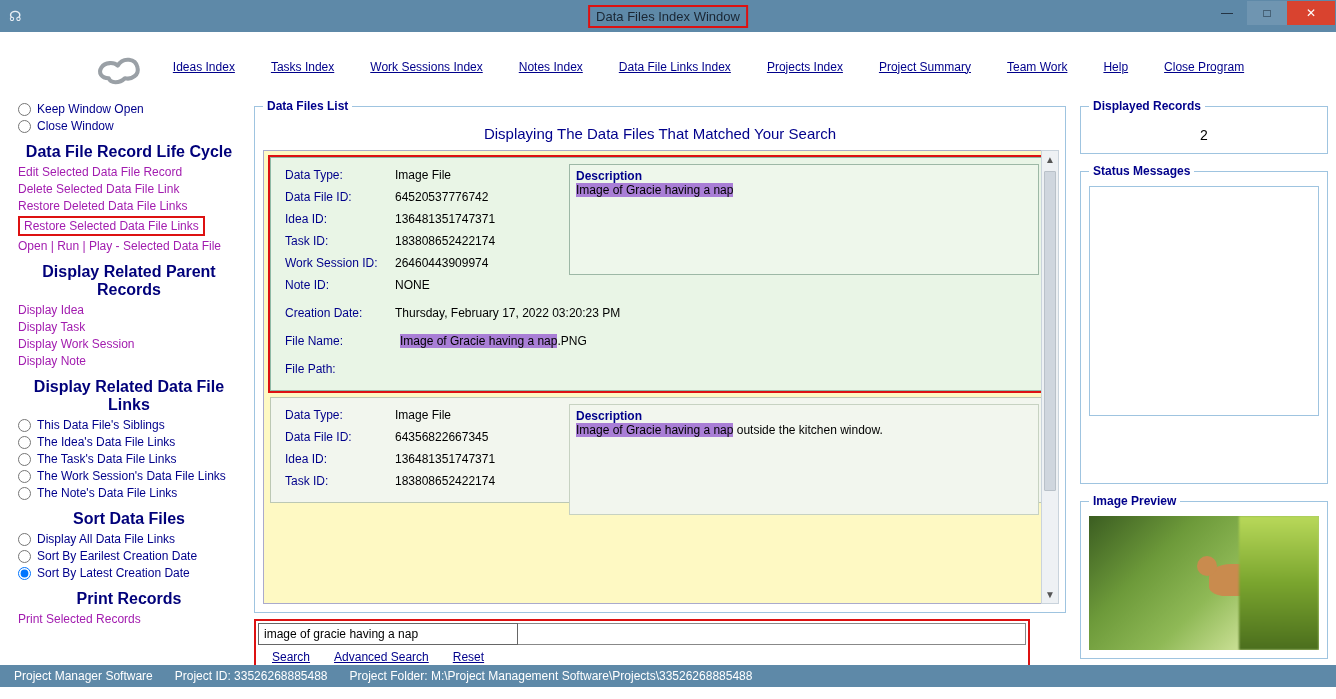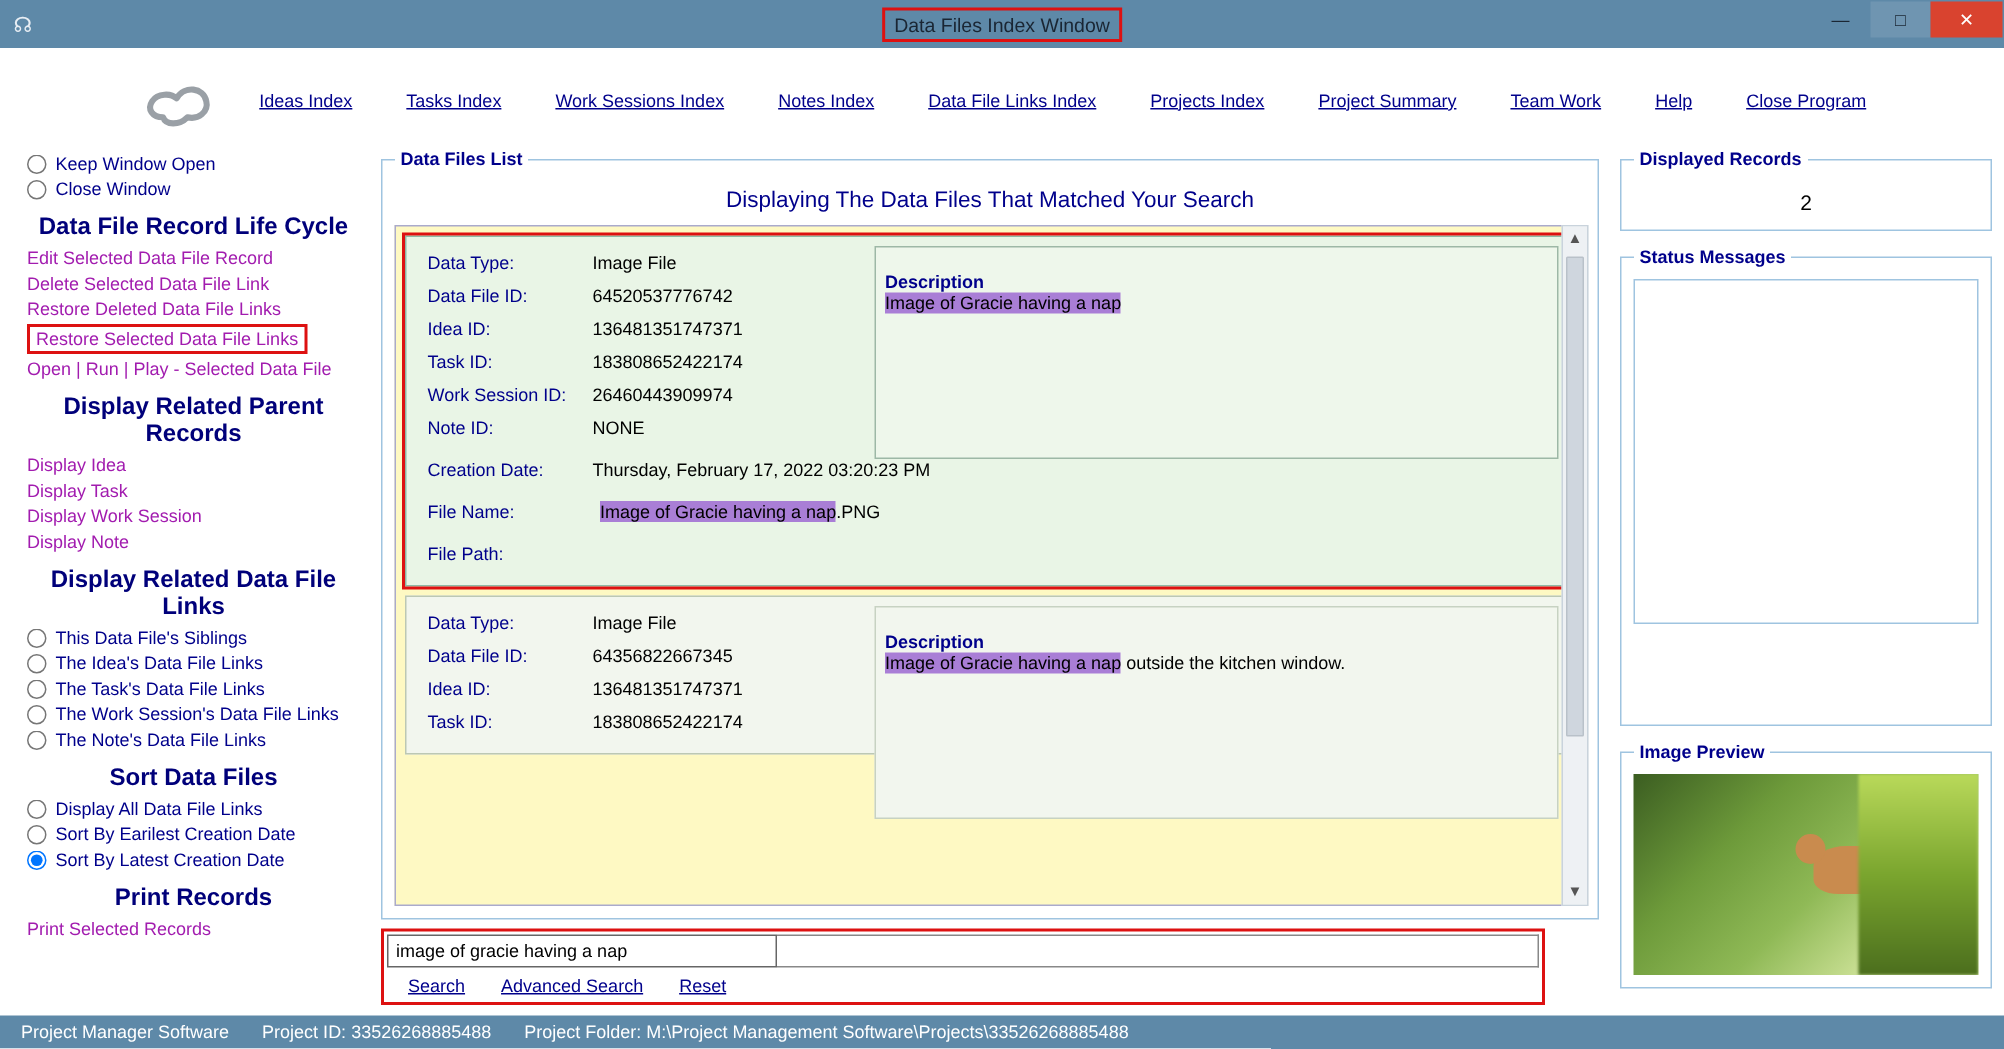--- a/index.html
+++ b/index.html
@@ -34,21 +34,21 @@
   .list-title { text-align: center; font-size: 15px; color: #00008B; margin: 4px 0 8px; }
   .scroll-wrap { position: relative; }
   .records { border: 1px solid #aac; background: #fef9c3; padding: 0; height: 454px; overflow: hidden; }
   .record { background: #e9f5e6; border: 1px solid #8db9a5; margin: 6px; padding: 10px 14px 14px; position: relative; }
   .record.rec2 { background: #f2f6ee; border-color: #bcc8b4; }
   .record.selected-outline { outline: 2.5px solid #d11; }
   .kv-col { display: flex; flex-direction: column; gap: 8px; }
   .kv { display: flex; gap: 12px; font-size: 12px; color: #00008B; }
   .kv .k { width: 98px; flex-shrink: 0; }
   .kv .v { color: #000; }
-  .desc-box { position: absolute; left: 312px; top: 6px; right: 10px; height: 142px; border: 1px solid #9db8a6; background: #eef7eb; padding: 16px 6px; }
+  .desc-box { position: absolute; left: 298px; top: 6px; right: 10px; height: 111px; border: 1px solid #9db8a6; background: #eef7eb; padding: 4px 6px; }
   .desc-box.d2 { background: #f2f6ee; border-color:#c7d2c2; }
   .desc-label { font-size: 12px; font-weight: bold; color: #00008B; }
   .desc-text { color: #000; font-size: 12px; }
   .hl { background: #a97ed6; color: #000; }
 
   .scrollbar-v { position: absolute; right: -2px; top: 0; bottom: 0; width: 18px; background: #eef1f4; border: 1px solid #c9d3dc; }
   .sb-btn { height: 17px; background: #eef1f4; display:flex;align-items:center;justify-content:center; font-size:10px; color:#555;}
   .sb-thumb { position: absolute; left: 2px; right: 2px; top: 20px; height: 320px; background: #cfd6de; border: 1px solid #b9c1c9; border-radius:1px;}
 
   .search-row { margin-top: 6px; }
@@ -57,21 +57,21 @@
   .search-red { border: 2.5px solid #d11; padding: 2px 2px 4px; display: inline-block; }
 
   .right-col { width: 248px; flex-shrink: 0; display: flex; flex-direction: column; gap: 10px; }
   .disp-count-body { text-align: center; font-size: 14px; color: #000; padding: 6px 0 2px; }
   .preview-body { height: 134px; background: linear-gradient(135deg,#3b5d21 0%,#6d9a3a 30%,#8fb956 55%,#cfe39a 80%); position:relative; overflow:hidden;}
   .deer { position:absolute; left:120px; top:48px; width:55px; height:32px; background:#c98b4e; border-radius:40% 40% 30% 30%; }
   .deer::before{content:'';position:absolute;left:-12px;top:-8px;width:20px;height:20px;background:#c98b4e;border-radius:50%;}
   .leaves{position:absolute;right:0;top:0;bottom:0;width:80px;background:linear-gradient(180deg,#b9d95a,#7aa52e,#4b6e1d);filter:blur(1px);}
   .status-body { height: 230px; border:1px solid #9fc4e0; padding:4px; background:#fff;}
 
-  .footer { position: absolute; bottom: 0; left:0; right:0; background: #5e89a8; color: #fff; font-size: 12px; padding: 4px 14px; display: flex; gap: 22px; }
+  .footer { position: absolute; bottom: 12px; left:0; right:0; background: #5e89a8; color: #fff; font-size: 12px; padding: 4px 14px; display: flex; gap: 22px; }
 </style>
 </head>
 <body>
 
 <div class="titlebar">
   <span class="app-icon">☊</span>
   <span class="title title-red">Data Files Index Window</span>
   <div class="tb-btns">
     <div class="tb-btn">―</div>
     <div class="tb-btn max">□</div>

